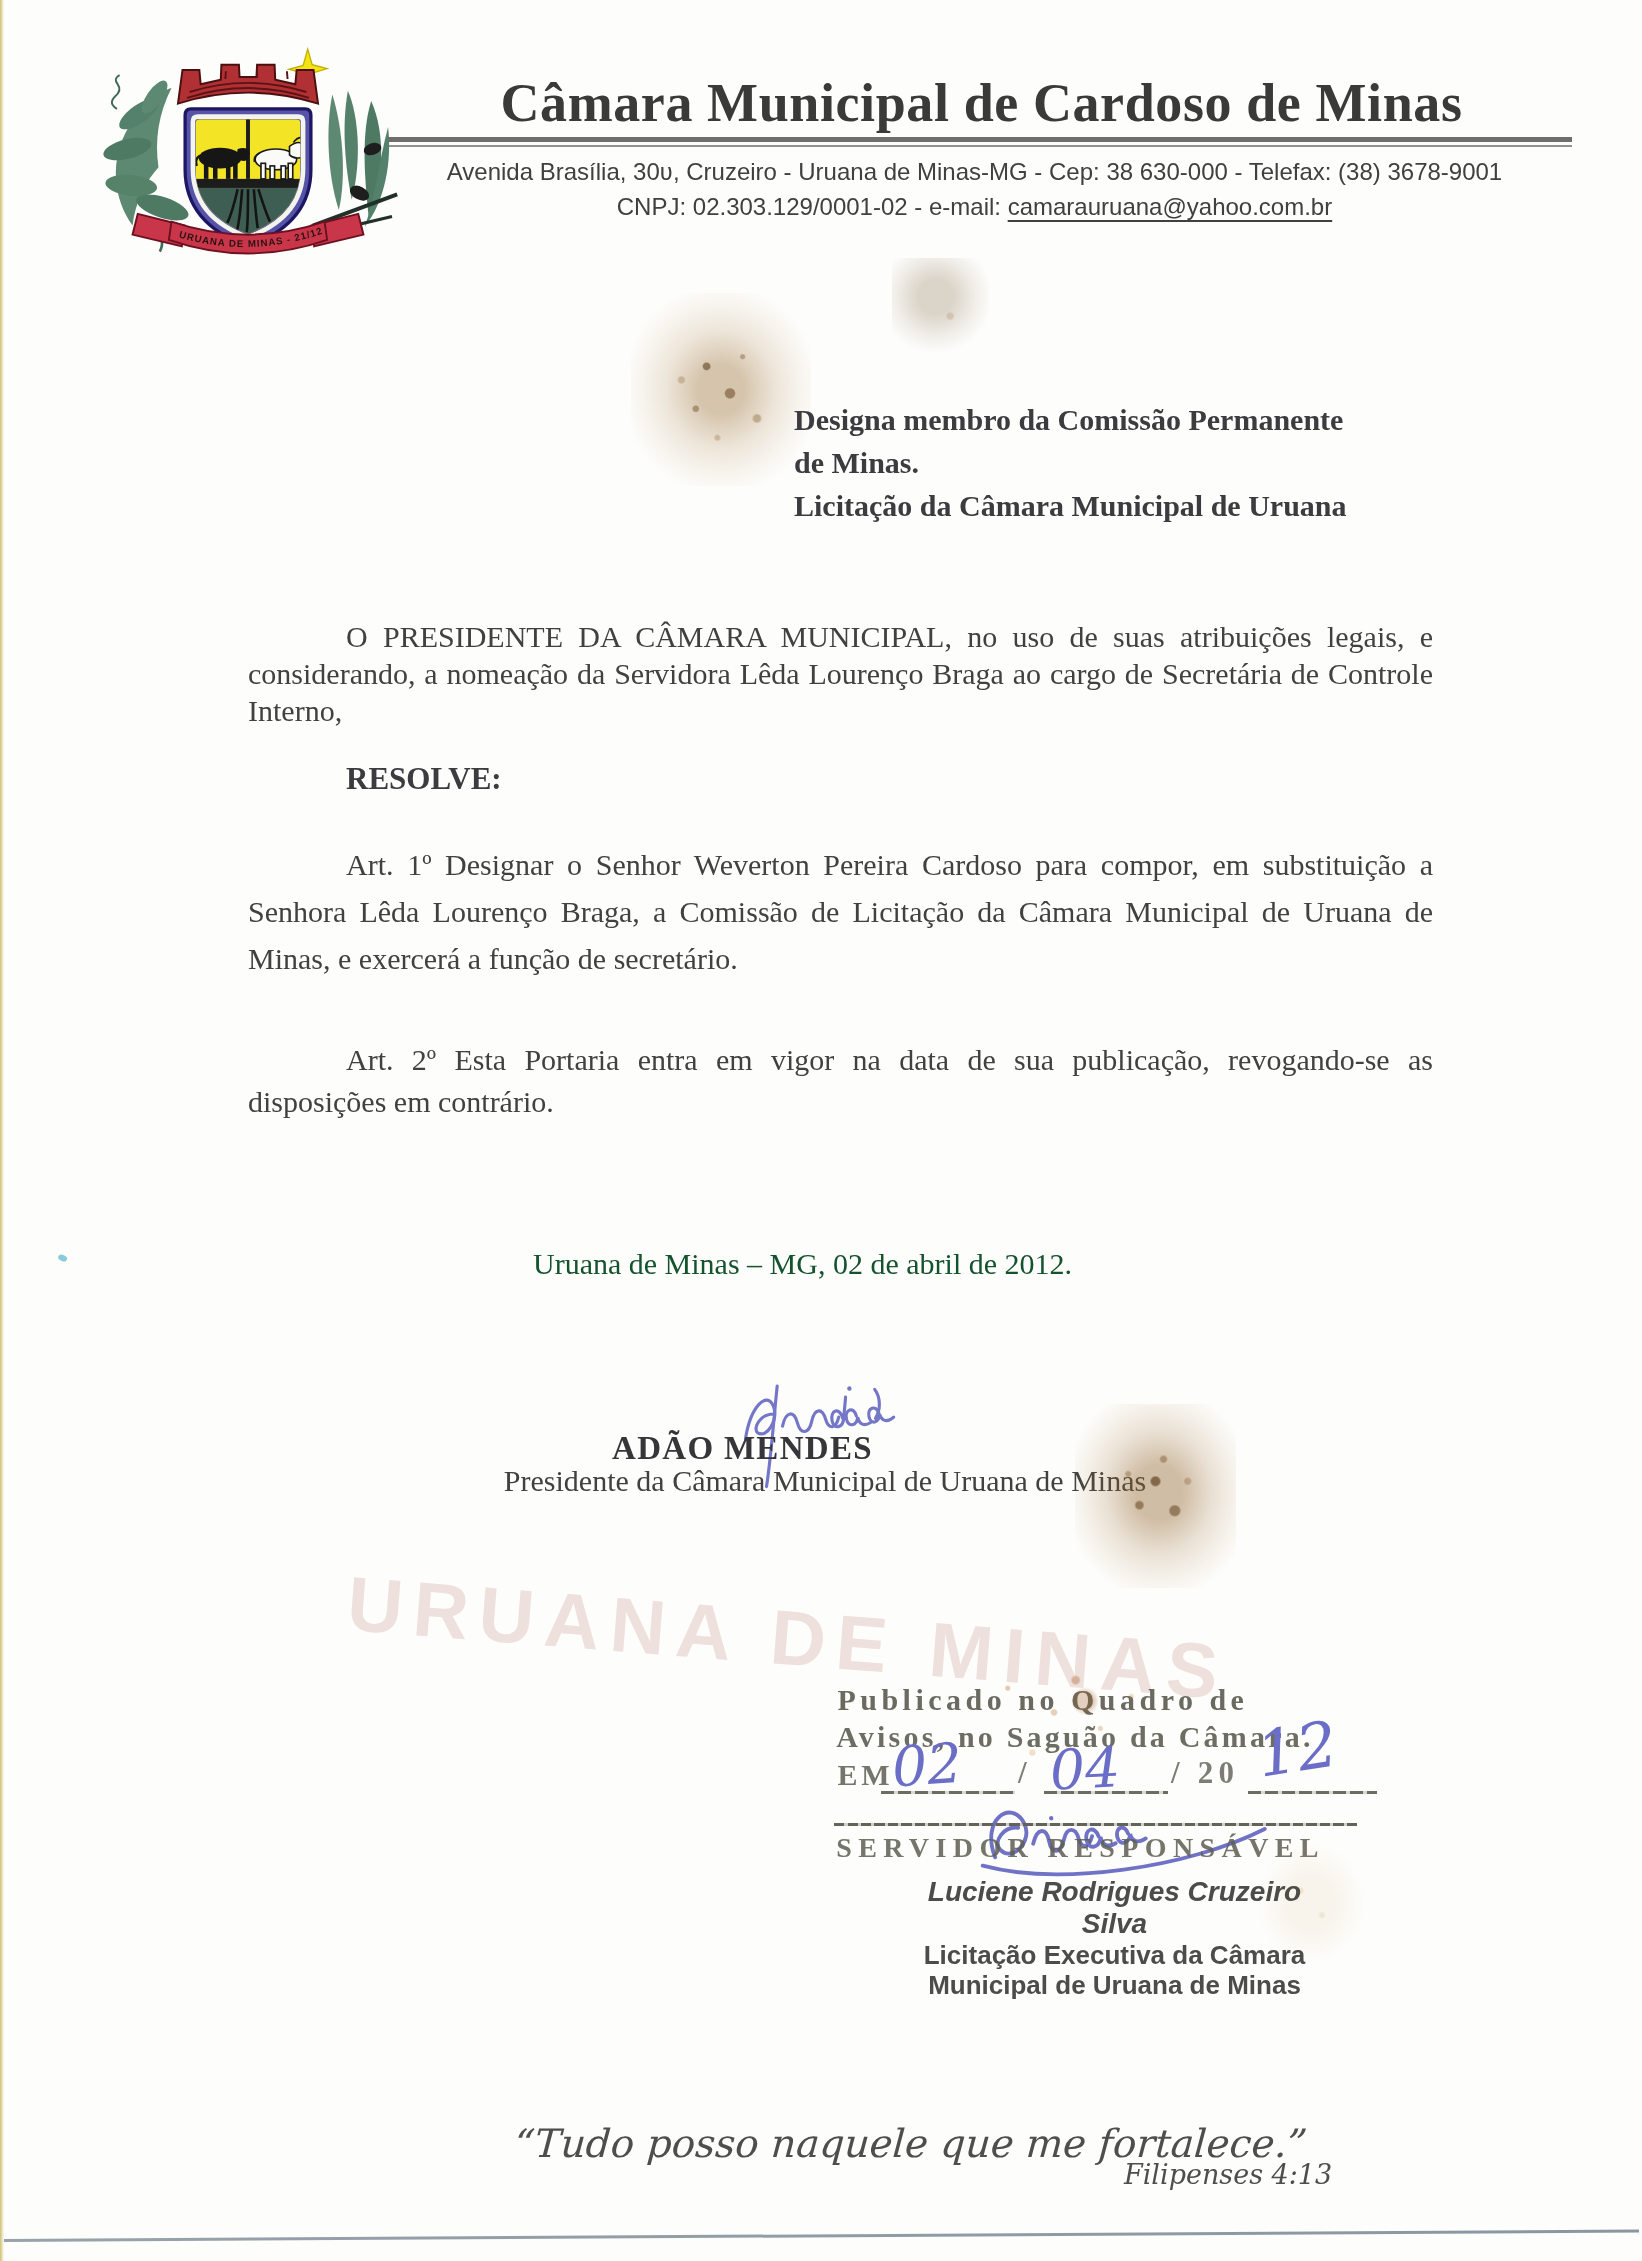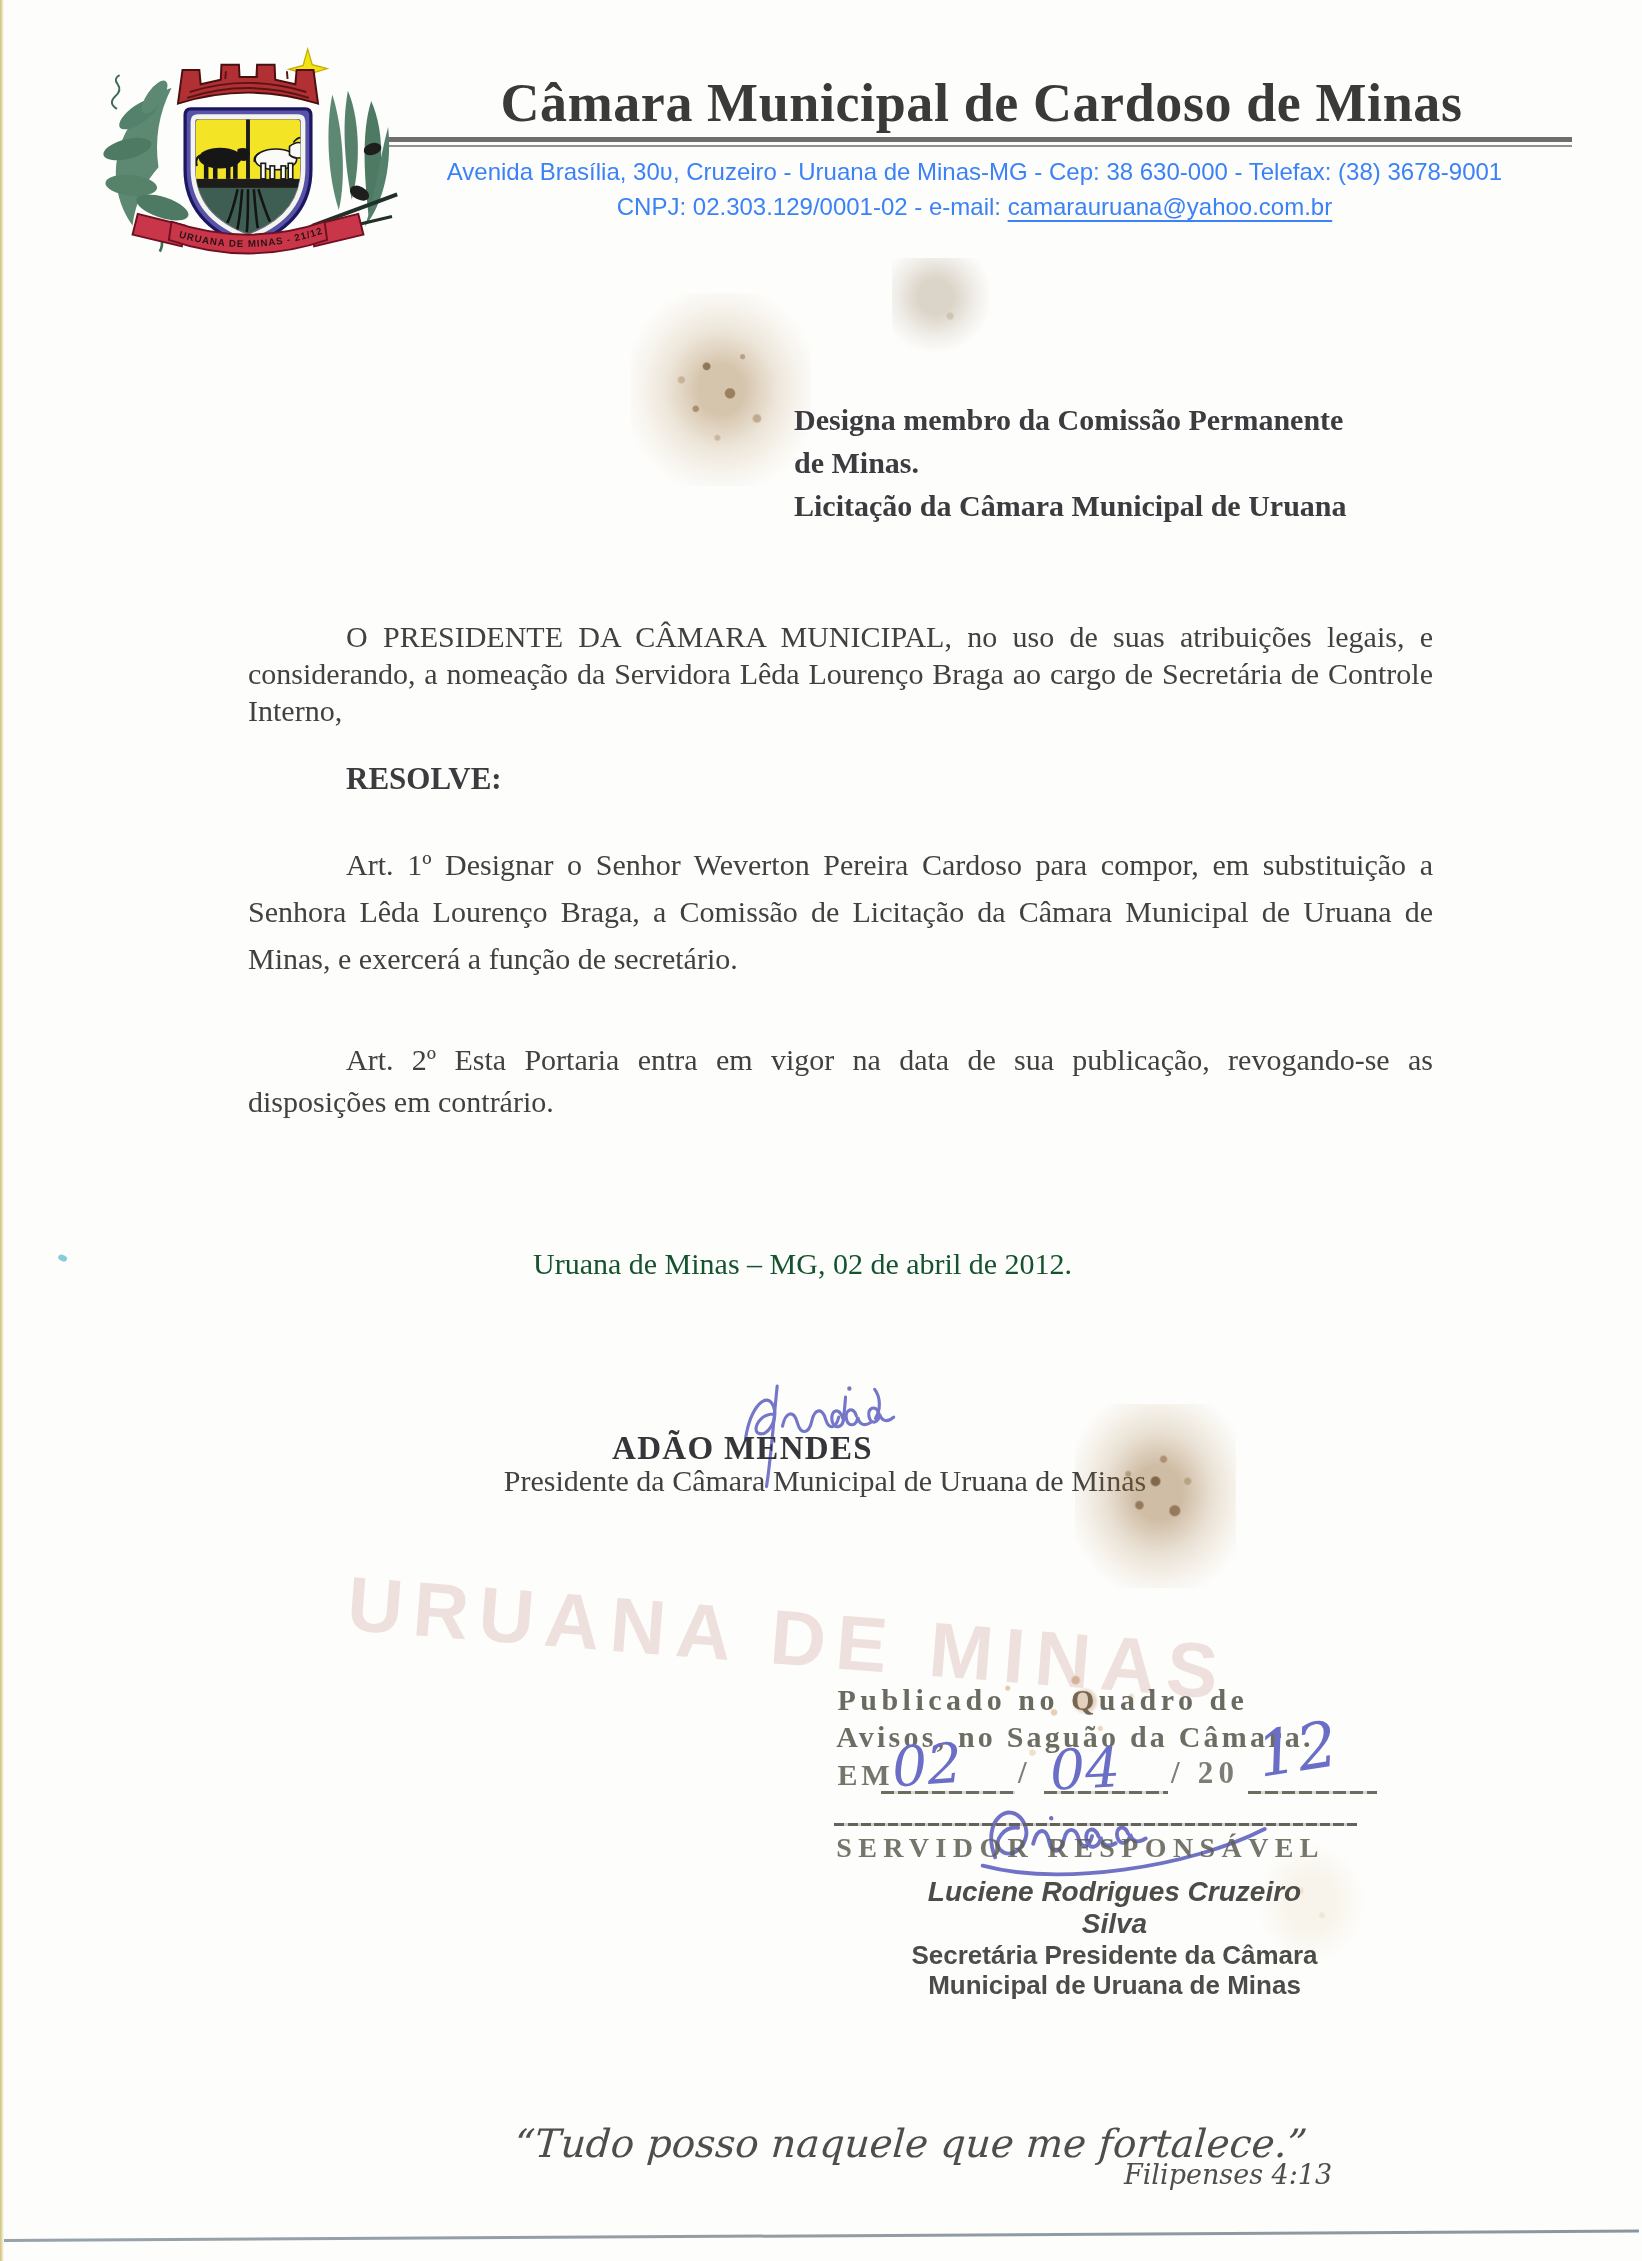--- a/index.html
+++ b/index.html
@@ -66,21 +66,21 @@
       radial-gradient(ellipse at 50% 50%, rgba(210,170,110,.2) 0 30%, rgba(210,170,110,0) 70%);
   }
 
   
   .crest{left:87px;top:31px;width:322px;height:227px;}
   .org-title{left:387px;top:72px;width:1189px;text-align:center;
     font-size:54px;font-weight:bold;color:#3a3a38;letter-spacing:0.6px;white-space:nowrap;}
   .rule-thick{left:388px;top:137px;width:1184px;height:4.5px;background:#6e6e6c;}
   .rule-thin{left:389px;top:145px;width:1183px;height:1.9px;background:#929290;}
   .addr{left:361px;width:1227px;text-align:center;
-    font-family:"Liberation Sans","DejaVu Sans",sans-serif;color:#3b82f6;}
+    font-family:"Liberation Sans","DejaVu Sans",sans-serif;color:#404040;}
   .addr1{top:158px;font-size:24px;}
   .addr2{top:193px;font-size:24px;}
   .email{text-decoration:underline;text-underline-offset:4.5px;}
 
   
   .portaria{left:483px;top:281px;margin:0;font-size:34px;font-weight:bold;
     color:#3c3c44;letter-spacing:0.6px;white-space:nowrap;}
   .summary{left:794px;top:398px;width:644px;font-size:30px;font-weight:bold;
     color:#3c3c40;line-height:43px;}
 
@@ -309,21 +309,21 @@
       </g>
     </svg>
     <div class="sp-line"></div>
     <div class="sp-servidor">SERVIDOR RESPONSÁVEL</div>
   </div>
   <div class="stain stain-d"></div>
   <div class="stain stain-e"></div>
 
   <div class="stamp-sec abs">
     <div class="ss-name">Luciene Rodrigues Cruzeiro Silva</div>
-    <div class="ss-role1">Secretária Presidente da Câmara</div>
+    <div class="ss-role1">Licitação Executiva da Câmara</div>
     <div class="ss-role2">Municipal de Uruana de Minas</div>
   </div>
 
   <div class="quote abs">“Tudo posso naquele que me fortalece.”</div>
   <div class="quote-ref abs">Filipenses 4:13</div>
 
   <div class="scan-edge-bottom"></div>
   <div class="speck-teal"></div>
 </div>
 

